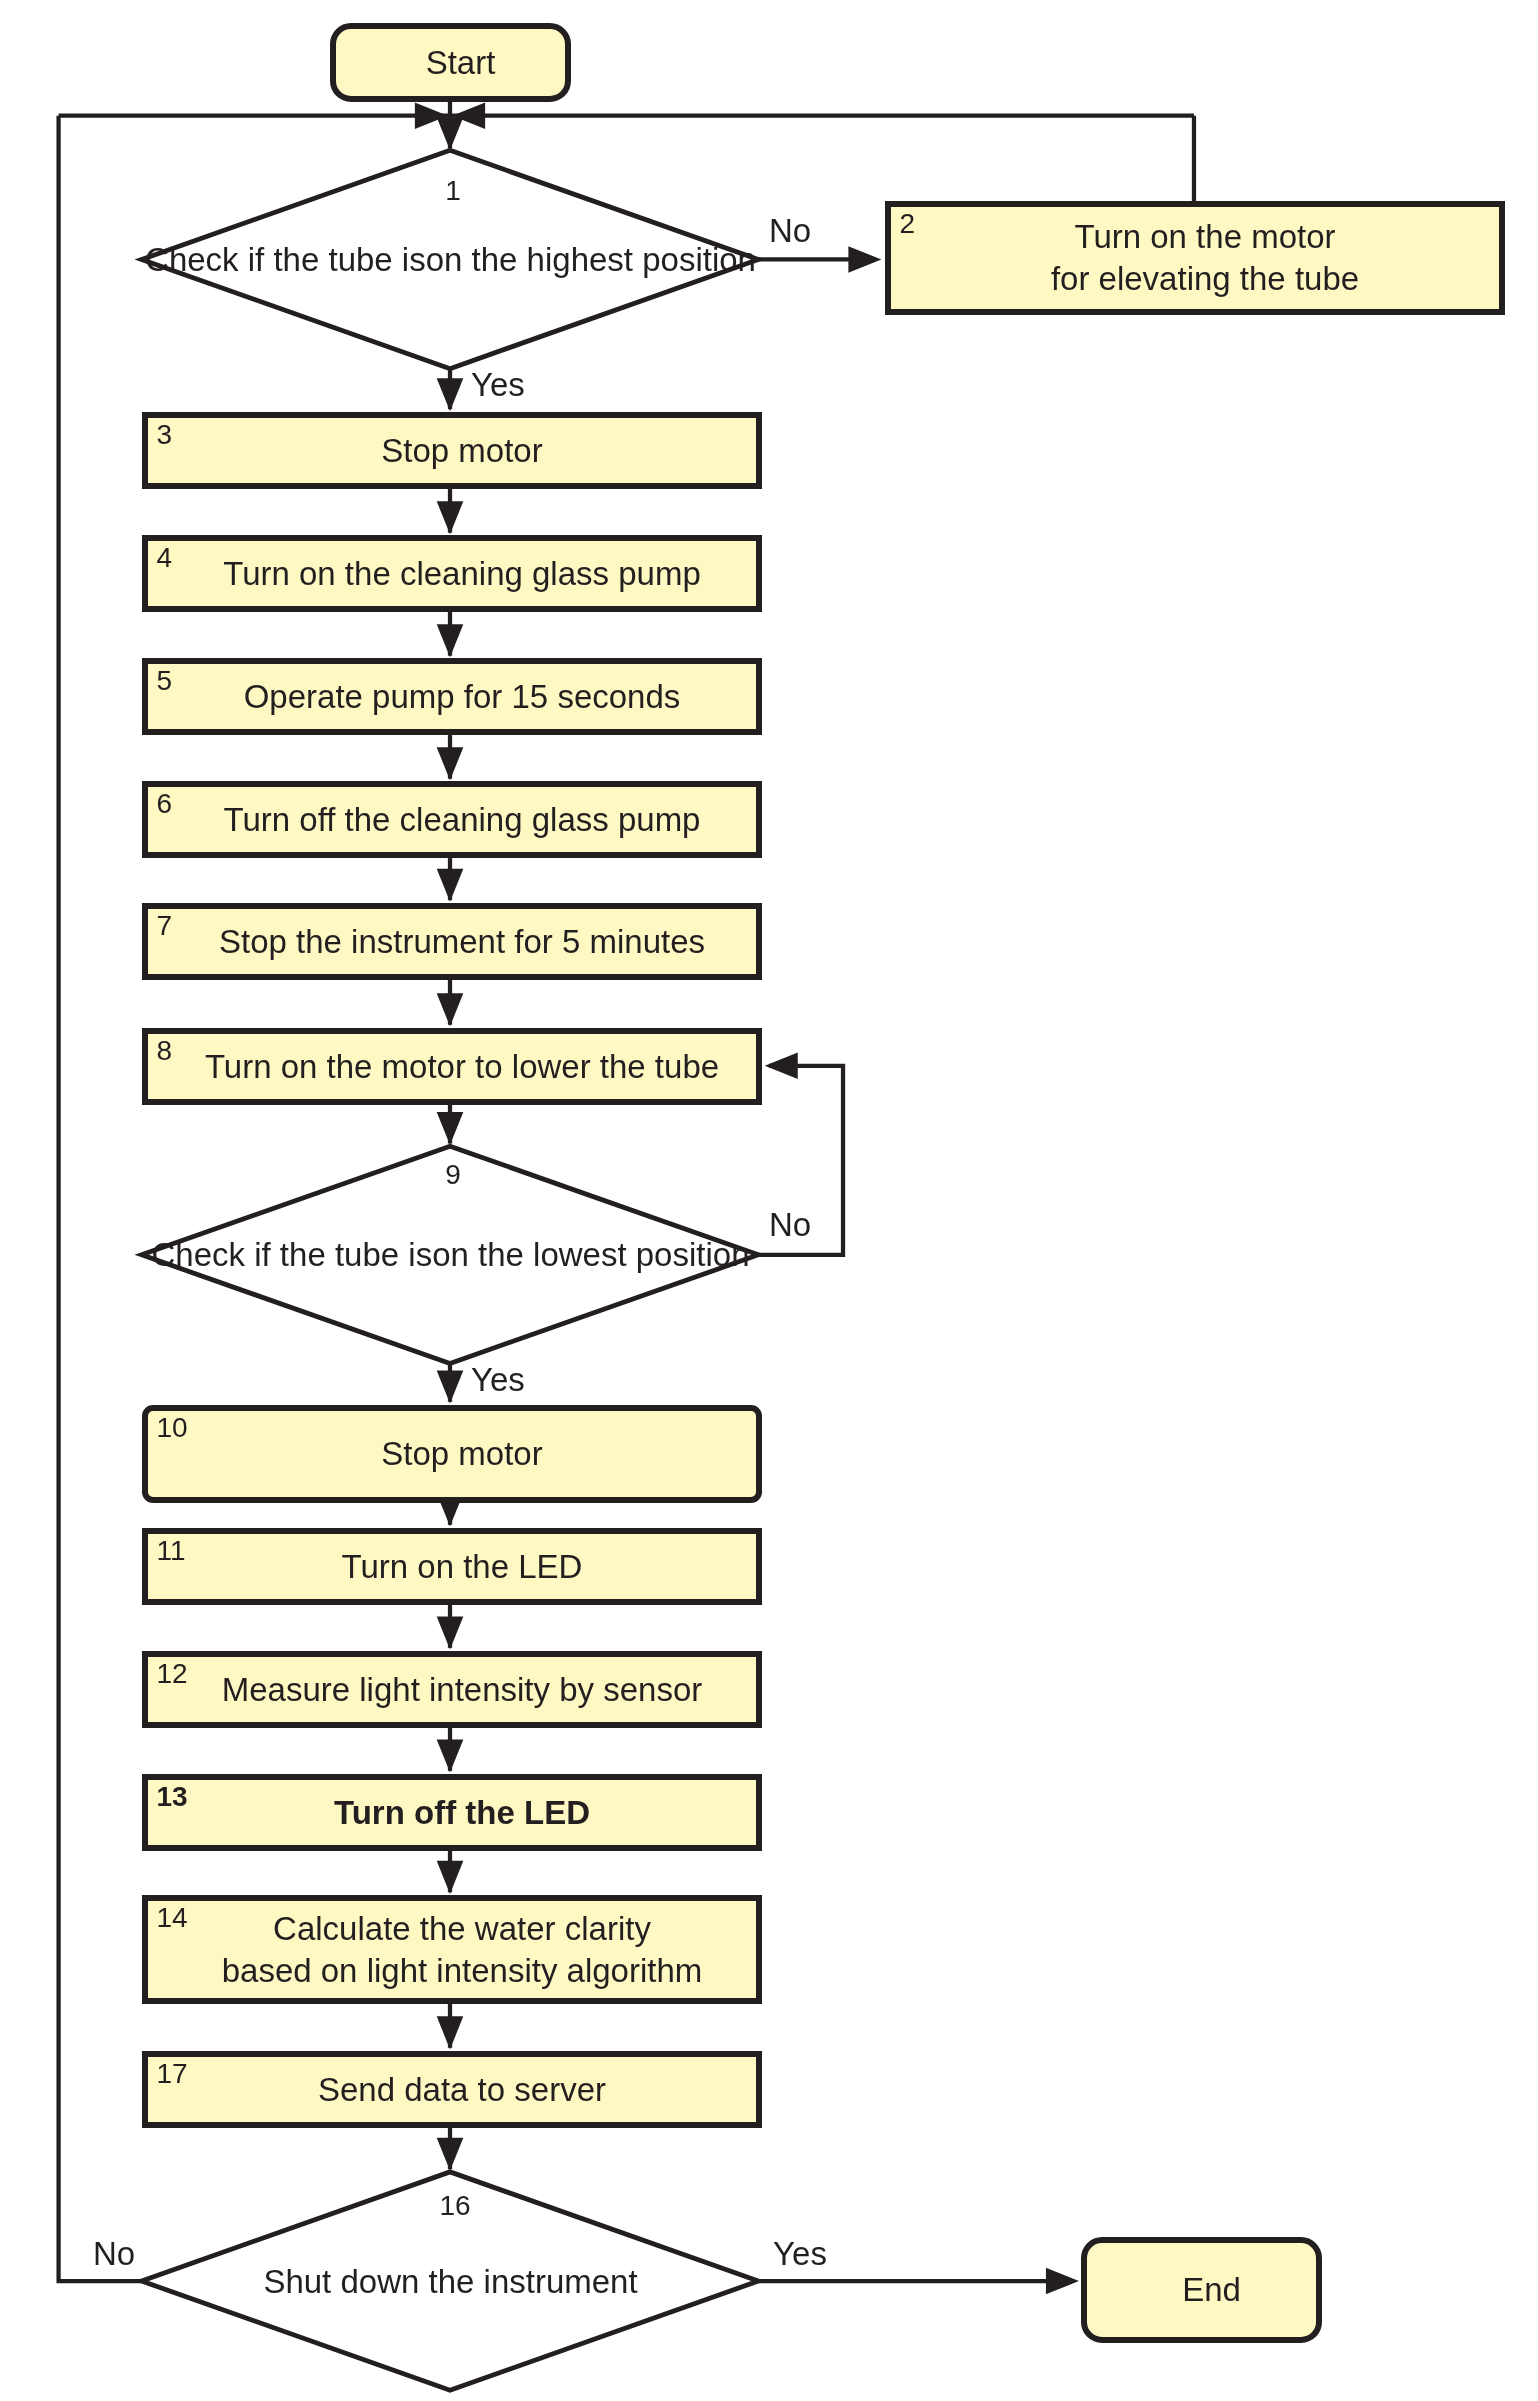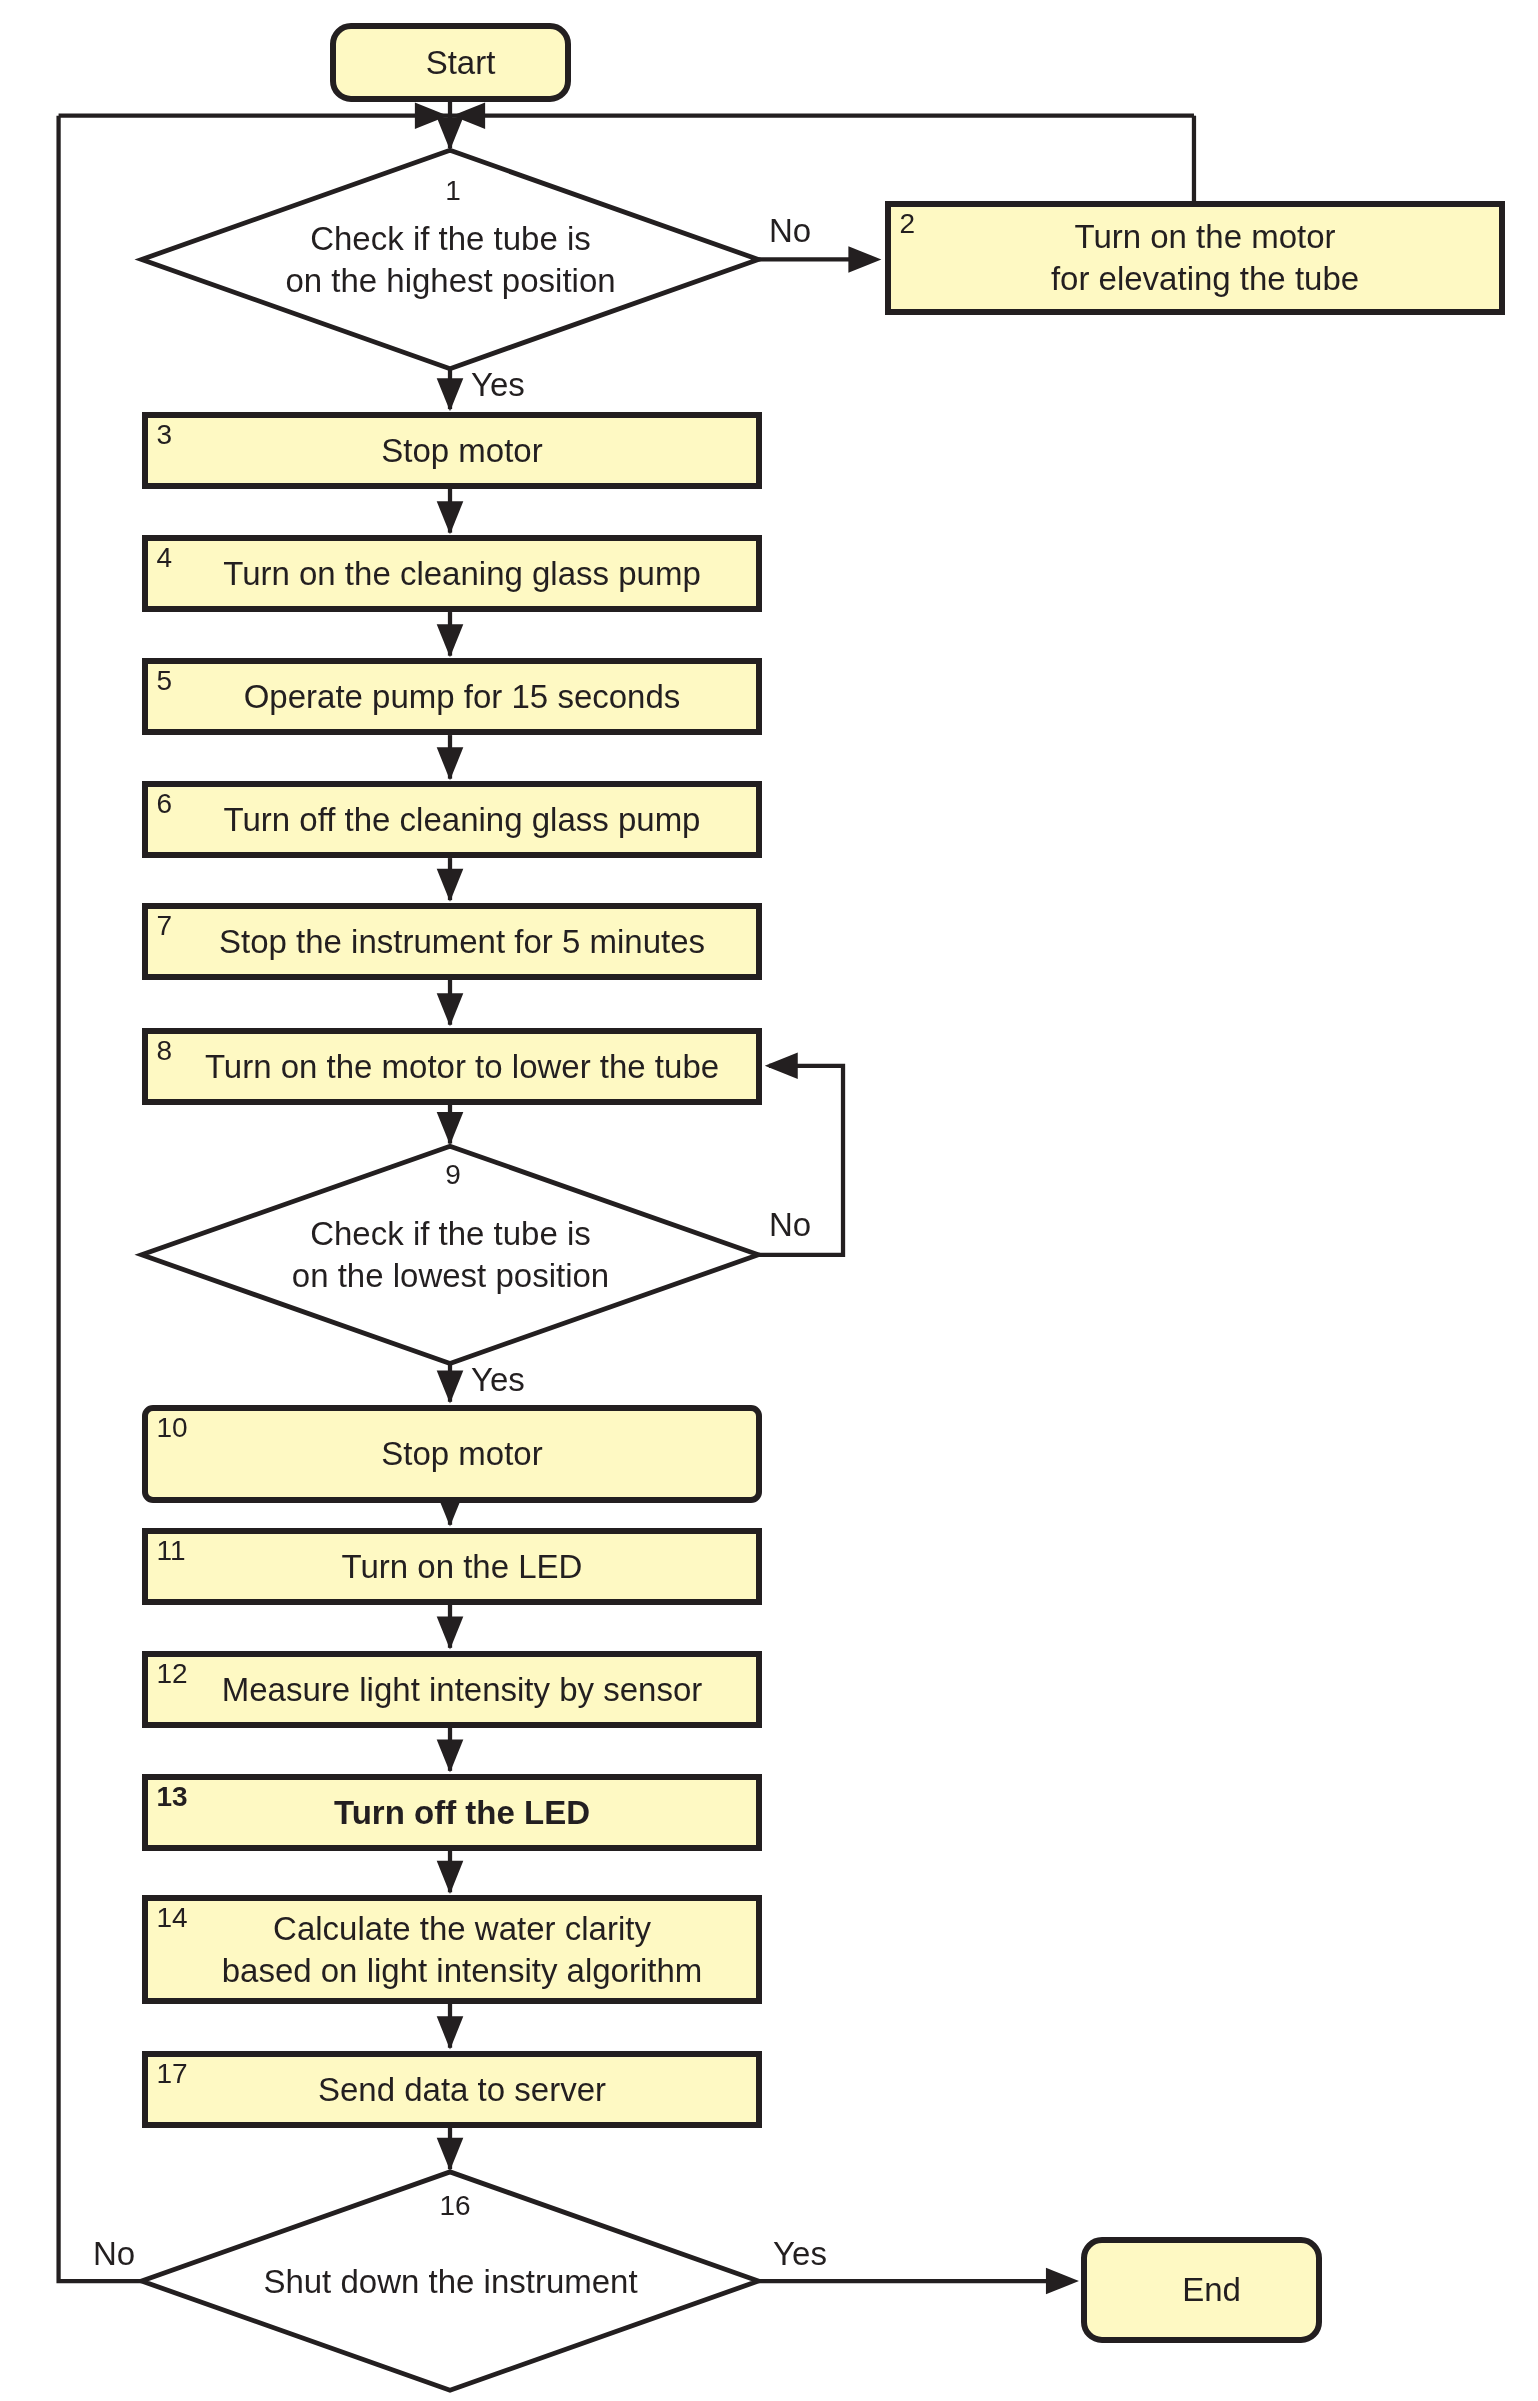--- a/index.html
+++ b/index.html
@@ -25,21 +25,21 @@
   }
   .terminal { border-radius: 21px; }
   .num {
     position: absolute;
     top: 1.1px; left: 8.5px;
     font-size: 28px; line-height: 32px;
     white-space: nowrap;
   }
   .dia-text {
     position: absolute;
-    display: flex; flex-direction: column;
+    display: flex; flex-direction: row;
     align-items: center; justify-content: center;
     text-align: center;
     font-size: 33px; line-height: 42px;
     white-space: nowrap;
   }
   .dia-num {
     position: absolute;
     width: 64px; text-align: center;
     font-size: 28px; line-height: 37px;
   }

